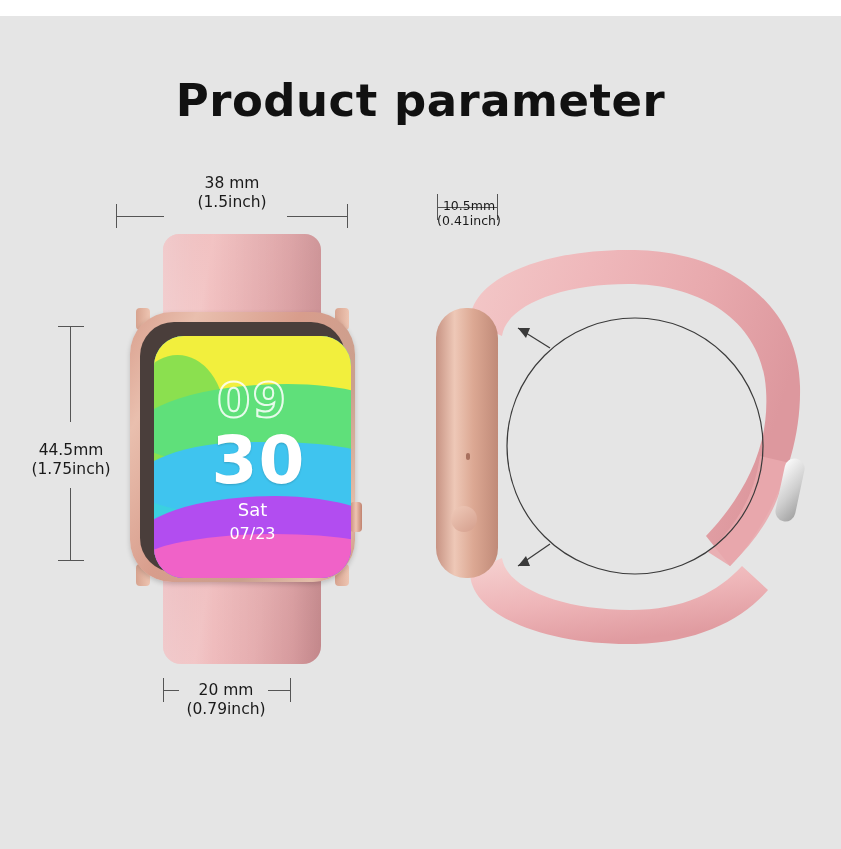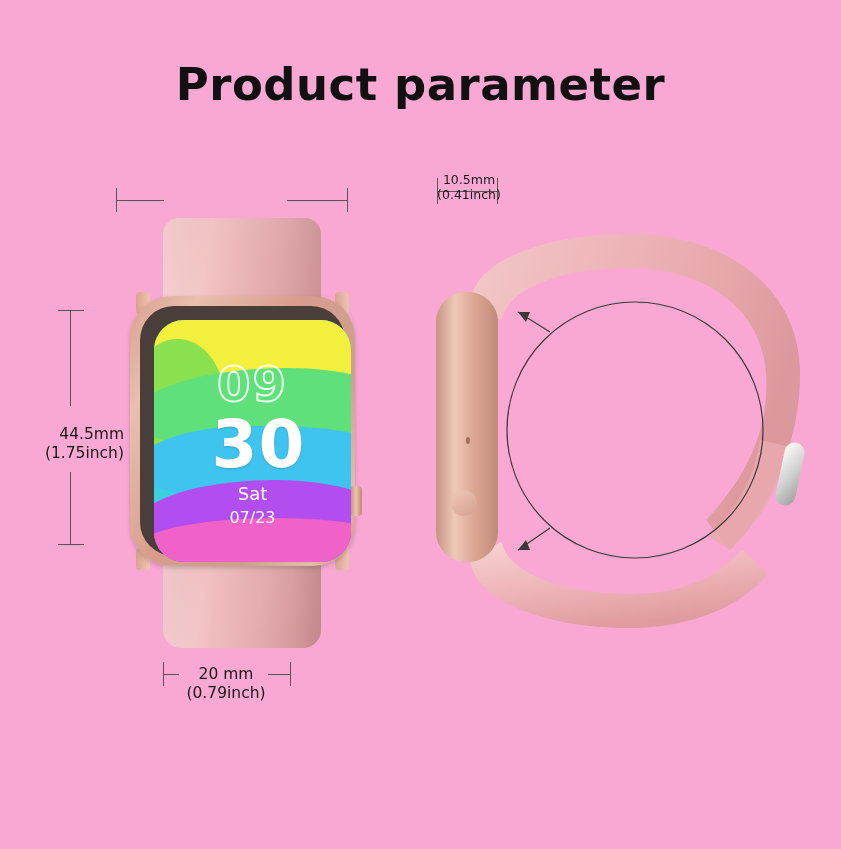--- a/index.html
+++ b/index.html
@@ -11,21 +11,22 @@
     width: 841px;
     height: 849px;
     font-family: "DejaVu Sans", sans-serif;
     color: #111111;
     overflow: hidden;
     position: relative;
   }
   #root {
     position: absolute;
     inset: 0;
-    background: #f9a8d4;
+    background: #e5e5e5;
+    margin-top: 16px;
   }
 
   
   .title {
     position: absolute;
     left: 0;
     top: 58px;
     width: 841px;
     text-align: center;
     font-size: 45px;
@@ -286,26 +287,30 @@
 <body>
 
 <div id="root">
 
   <div class="title">Product parameter</div>
 
   <div class="rule-h" style="left:116px; top:200px; width:48px;"></div>
   <div class="rule-h" style="left:287px; top:200px; width:60px;"></div>
   <div class="tick-v" style="left:116px; top:188px; height:24px;"></div>
   <div class="tick-v" style="left:347px; top:188px; height:24px;"></div>
+  <div class="dim-label" style="left:150px; top:158px; width:164px;">
+    <span>38 mm</span>
+    <span class="l2">(1.5inch)</span>
+  </div>
 
   <div class="rule-v" style="left:70px; top:310px; width:1px; height:96px;"></div>
   <div class="rule-v" style="left:70px; top:472px; width:1px; height:72px;"></div>
   <div class="tick-h" style="left:58px; top:310px; width:26px;"></div>
   <div class="tick-h" style="left:58px; top:544px; width:26px;"></div>
-  <div class="dim-label" style="left:18px; top:425px; width:106px;text-align:right;">
+  <div class="dim-label" style="left:18px; top:425px; width:106px;">
     <span>44.5mm</span>
     <span class="l2">(1.75inch)</span>
   </div>
 
   <div class="rule-h" style="left:163px; top:674px; width:16px;"></div>
   <div class="rule-h" style="left:268px; top:674px; width:22px;"></div>
   <div class="tick-v" style="left:163px; top:662px; height:24px;"></div>
   <div class="tick-v" style="left:290px; top:662px; height:24px;"></div>
   <div class="dim-label" style="left:162px; top:665px; width:128px;">
     <span>20 mm</span>
@@ -338,21 +343,21 @@
             <div class="t-date">07/23</div>
           </div>
         </div>
       </div>
     </div>
   </div>
 
   <div class="tick-v" style="left:437px; top:178px; height:26px;"></div>
   <div class="tick-v" style="left:497px; top:178px; height:26px;"></div>
   <div class="rule-h" style="left:437px; top:191px; width:60px;"></div>
-  <div class="dim-label small" style="left:432px; top:172px; width:74px;">
+  <div class="dim-label small" style="left:432px; top:182px; width:74px;">
     <span>10.5mm</span>
     <span class="l2">(0.41inch)</span>
   </div>
 
   <div class="side-watch">
 
     <svg width="390" height="420" viewBox="0 0 390 420" style="position:absolute;left:0;top:0;">
       <defs>
         <linearGradient id="bandGrad" x1="0" y1="0" x2="1" y2="0.3">
           <stop offset="0%" stop-color="#f3c8c8"></stop>

